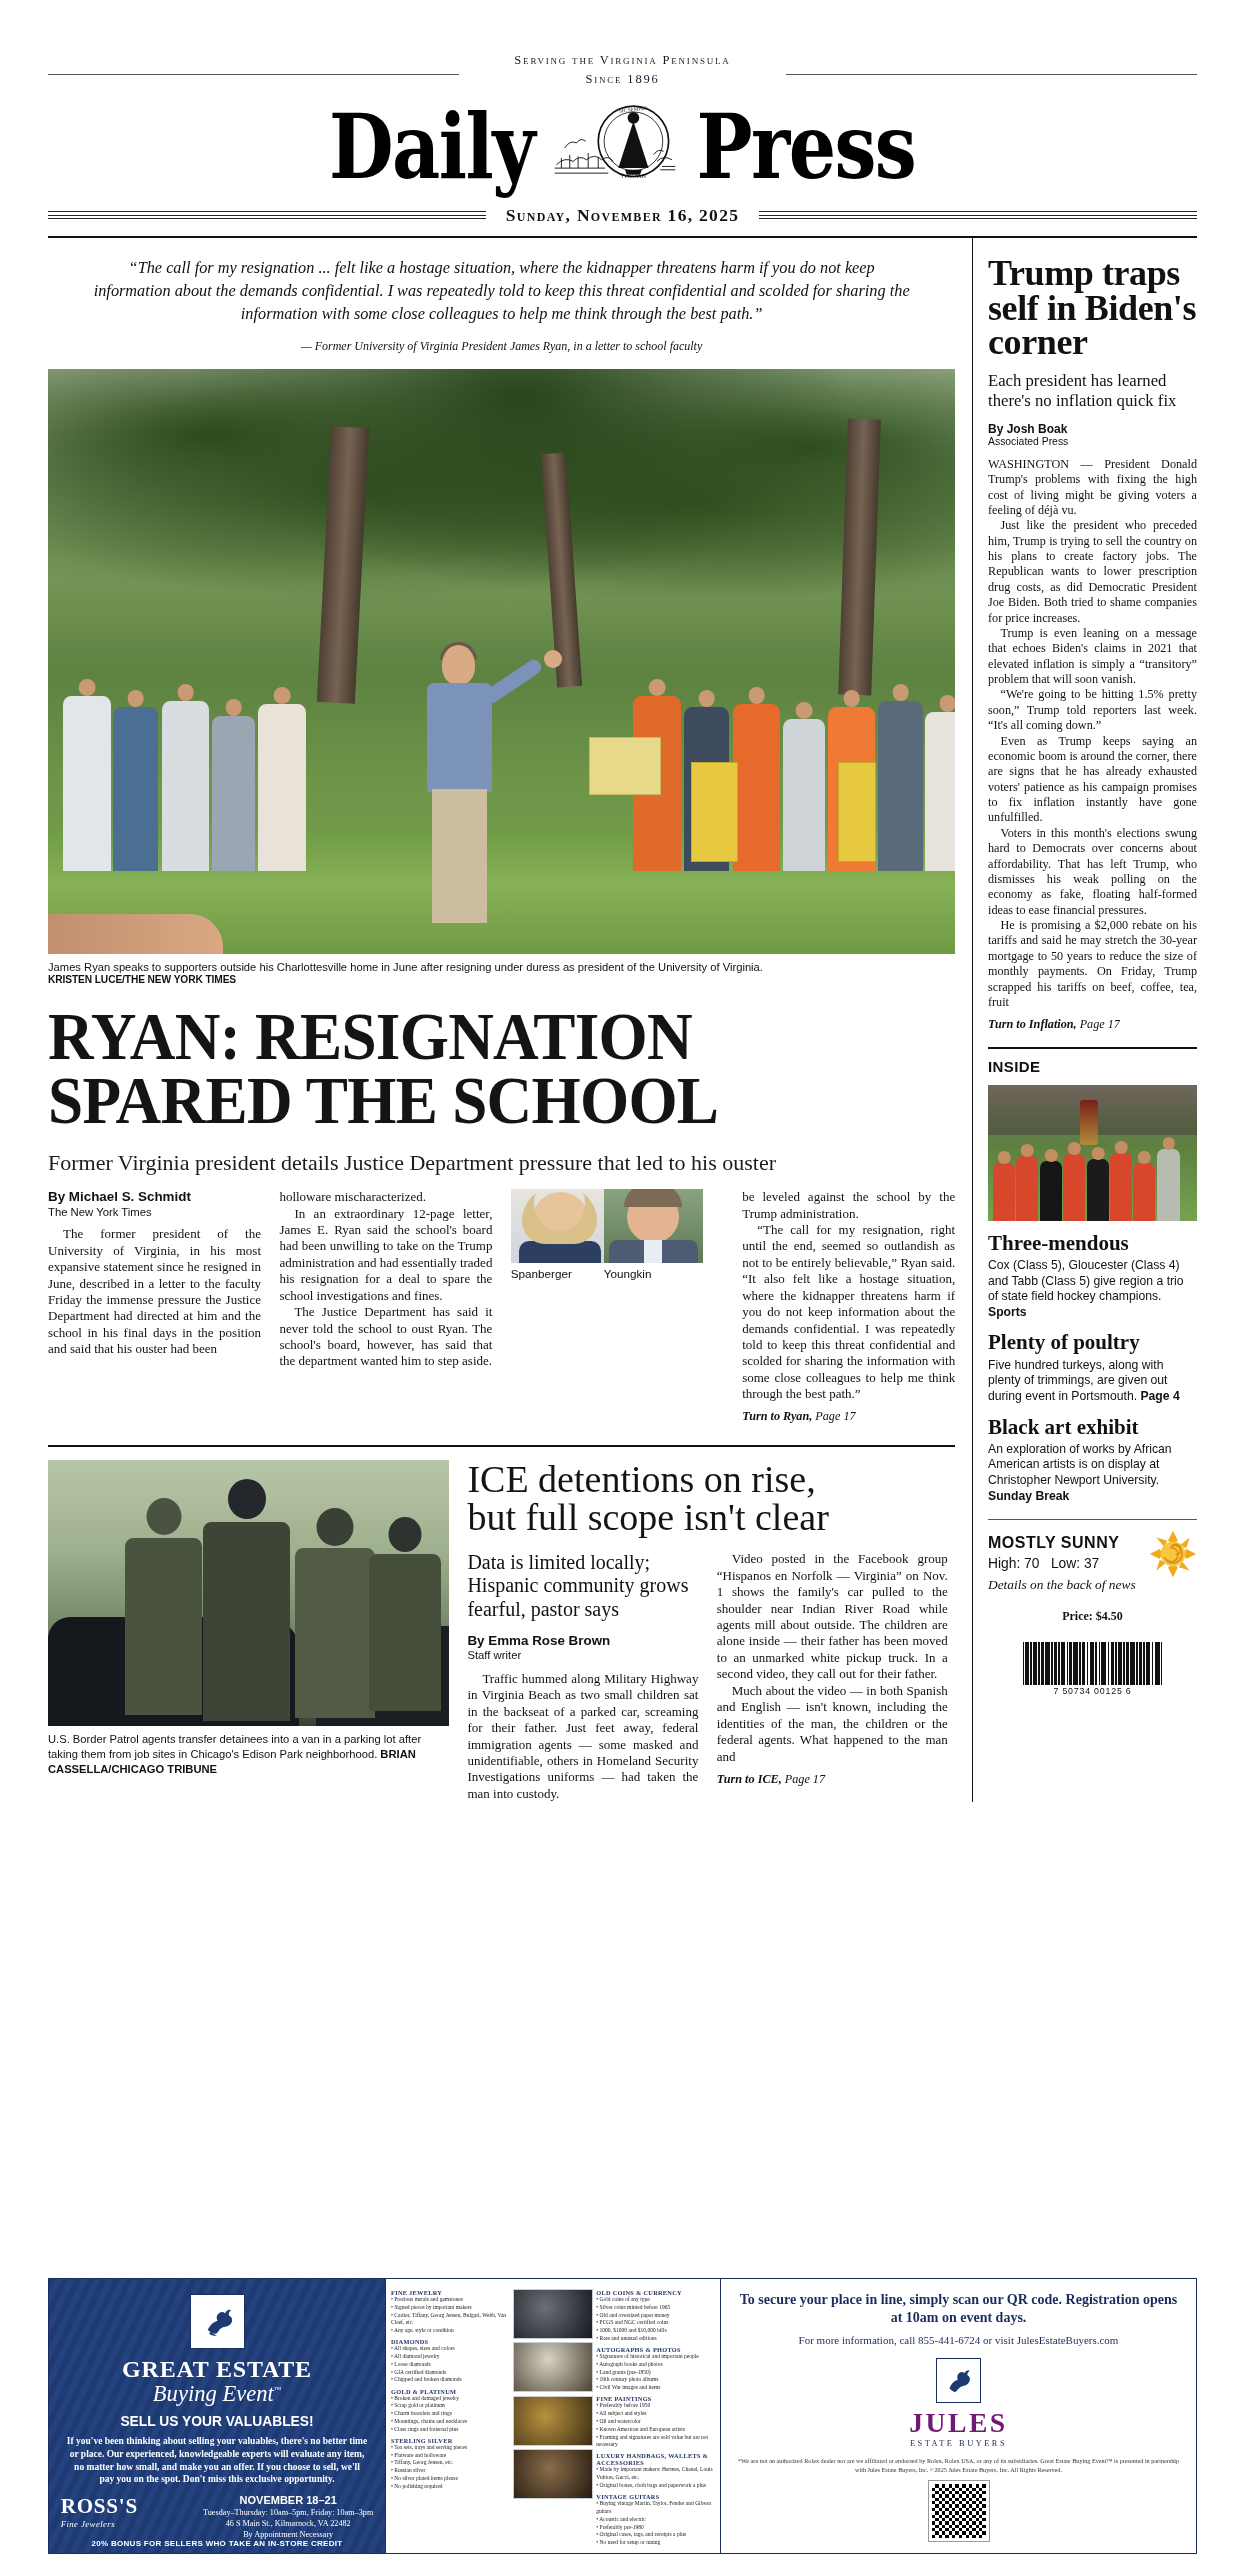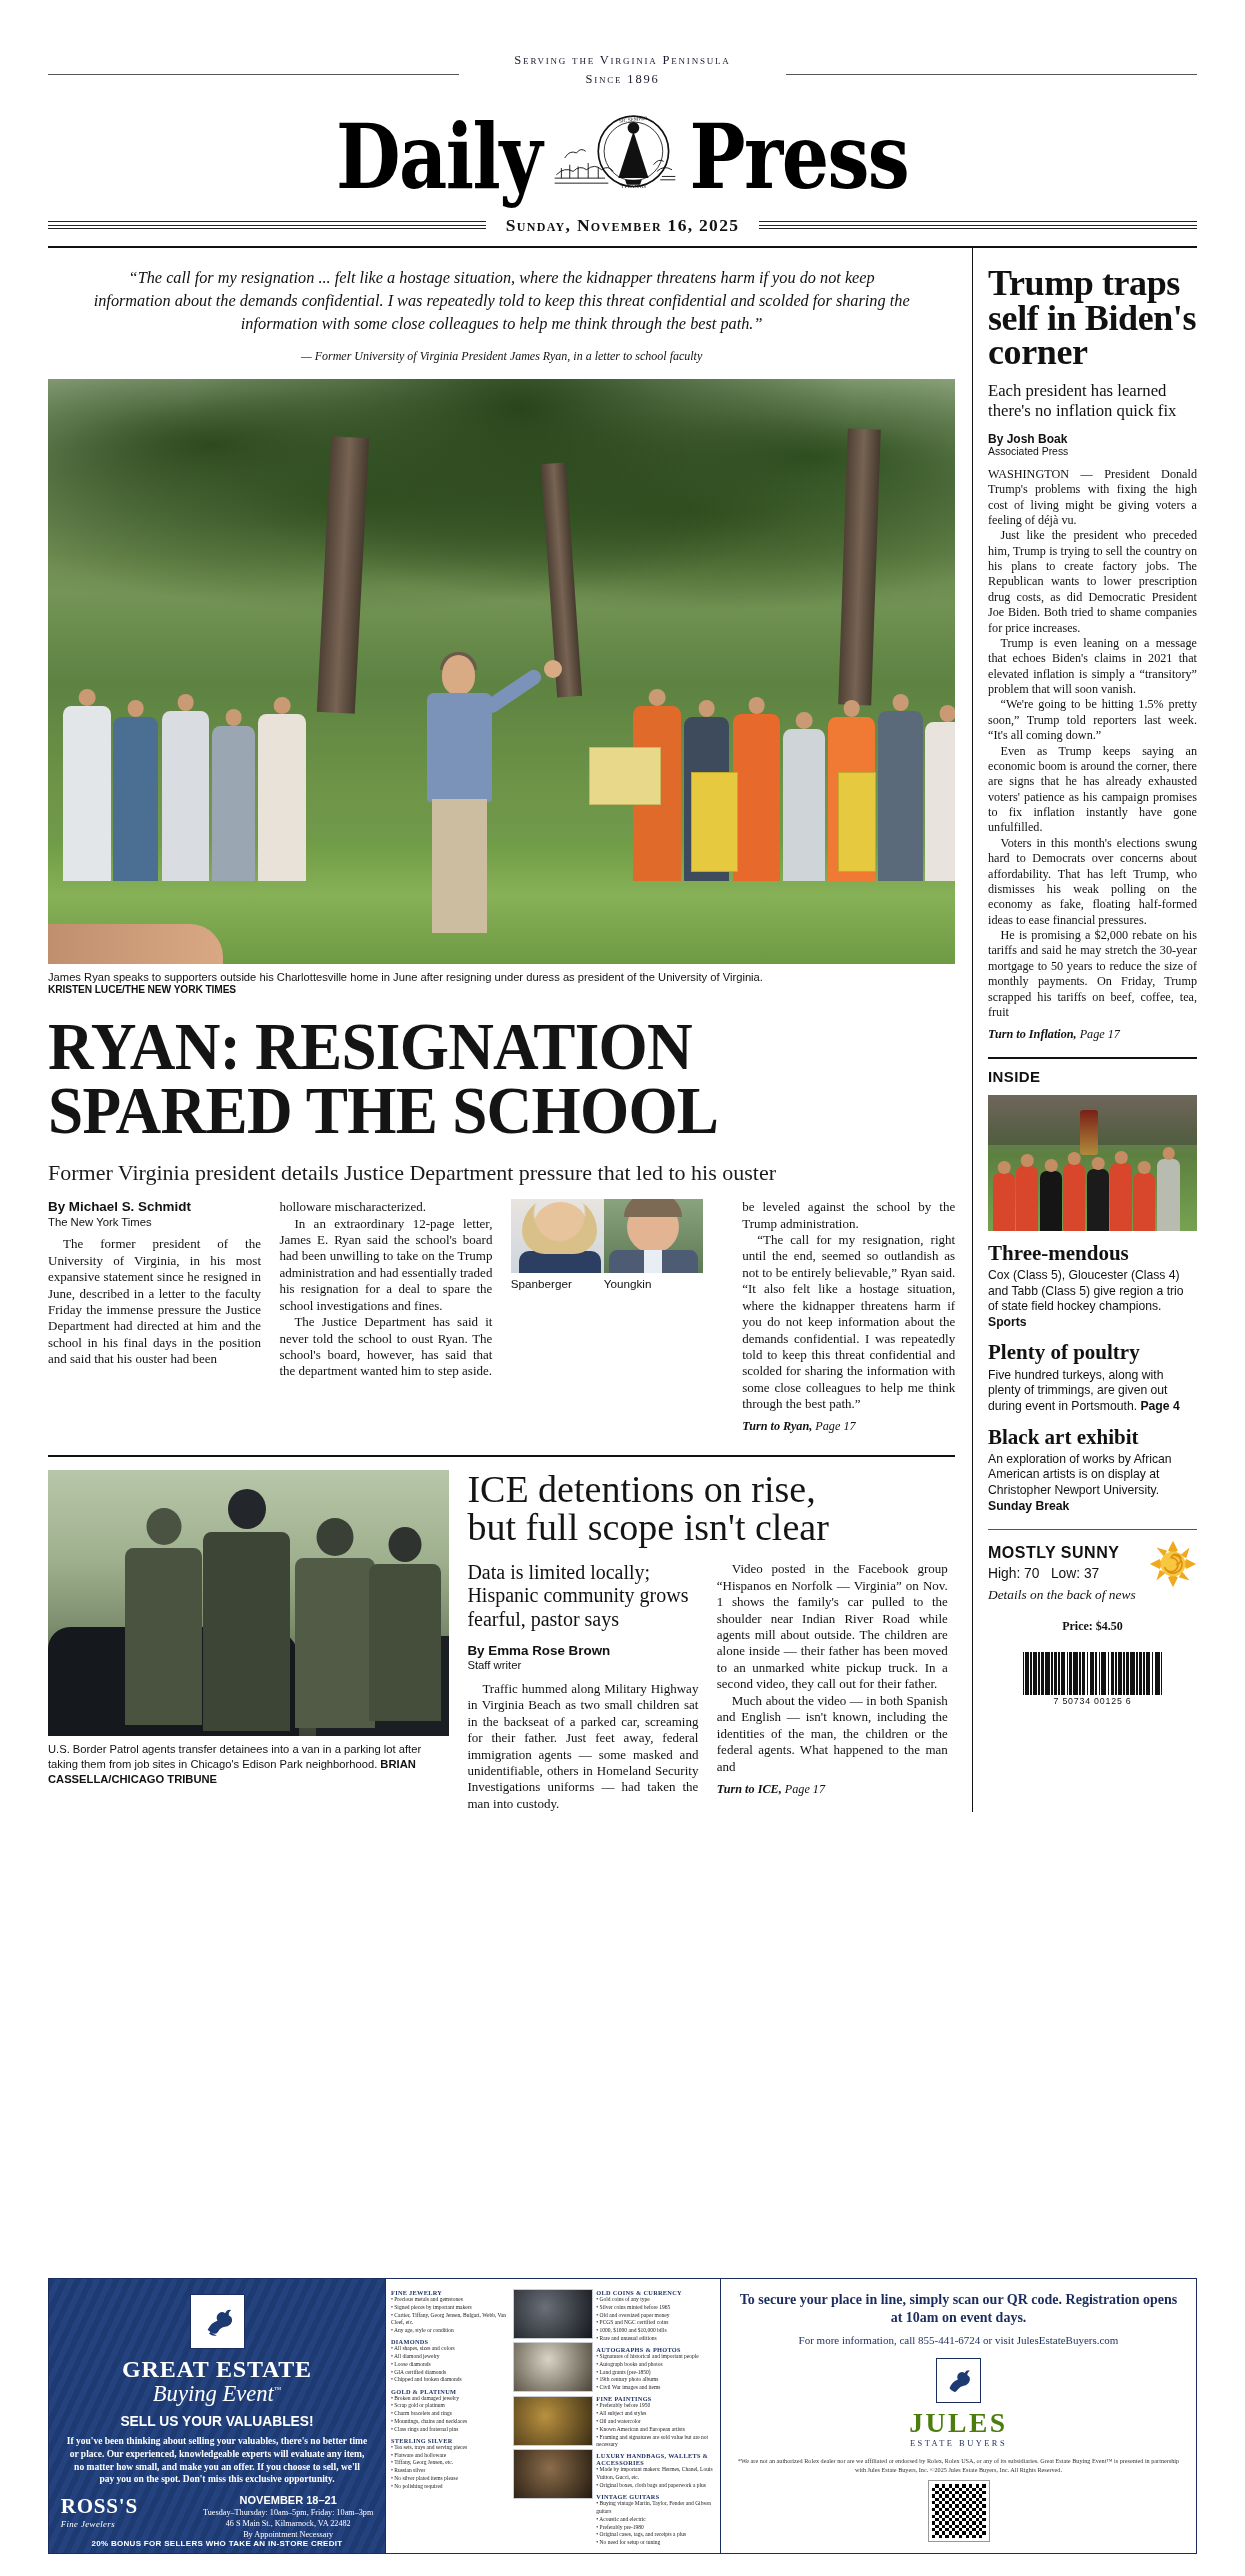--- a/index.html
+++ b/index.html
@@ -22,21 +22,21 @@
   .tagline {
     text-align: center; font-family: "Liberation Serif", serif;
     font-variant: small-caps; letter-spacing: 1.8px;
     font-size: 12.5px; color: #1a1a2e; line-height: 1.5;
     padding: 0 11.7px; width: 327px;
   }
   .mh-rule-right { flex: 1; border-top: 1.7px solid #555; margin-bottom: 13.4px; }
 
   .mh-title-row {
     display: flex; align-items: center; justify-content: center;
-    margin-top: 17px; gap: 0;
+    margin-top: 7px; gap: 7px;
   }
   .nameplate {
     font-family: "DejaVu Serif", serif;
     font-weight: 900;
     font-size: 90px;
     line-height: 1.12;
     letter-spacing: -1.7px;
     color: #000;
     font-stretch: condensed;
     transform: scaleX(0.92);
@@ -250,21 +250,21 @@
   .ad-thumbs { width: 80px; display:flex; flex-direction:column; gap:3.3px; padding-top:3.3px; }
   .ad-th { height: 50px; border:1.7px solid #c9cdd4; background: radial-gradient(circle at 40% 36%, #6a6f78, #15181d); }
   .ad-th.t2 { background: radial-gradient(circle at 44% 34%, #d8d3c4, #4a4336); }
   .ad-th.t3 { background: radial-gradient(circle at 40% 40%, #b9913f, #3b2d14); }
   .ad-th.t4 { background: radial-gradient(circle at 46% 38%, #8b6d4a, #241a10); }
 
   .ad-right { flex:1; padding: 11.7px 13.4px; text-align:center; }
   .ad-r-top { font-family:"Liberation Serif", serif; font-weight:700; font-size: 14px; color:#1a2d5e; line-height:1.32; }
   .ad-r-sub { font-family:"Liberation Serif", serif; font-size: 11px; color:#1a2d5e; line-height:1.36; margin-top:5.8px; }
   .jules-logo { margin: 10px auto 3.3px; width: 45px; height: 45px; border:1.7px solid #1a2d5e; display:flex; align-items:center; justify-content:center; }
-  .jules-name { font-family:"Liberation Serif", serif; font-weight:700; font-size: 27.6px; color:#4d7c0f; letter-spacing: 2.5px; }
+  .jules-name { font-family:"Liberation Serif", serif; font-weight:700; font-size: 27.6px; color:#701a75; letter-spacing: 2.5px; }
   .jules-tag { font-family:"Liberation Serif", serif; font-size: 8.4px; color:#1a2d5e; letter-spacing: 2.5px; margin-top:0.8px; }
   .ad-disc { font-family:"Liberation Serif", serif; font-size: 6.2px; line-height:1.4; color:#333; margin-top: 8.4px; padding: 0 3.3px; }
   .qr { width: 60px; height: 60px; margin: 6.7px auto 0; background:
      repeating-linear-gradient(90deg,#000 0 3.3px,#fff 3.3px 6.7px),
      repeating-linear-gradient(0deg,#000 0 3.3px,#fff 3.3px 6.7px);
      background-blend-mode: difference; border: 3.3px solid #fff; outline:0.8px solid #999; }
 </style>
 </head>
 <body>
 

